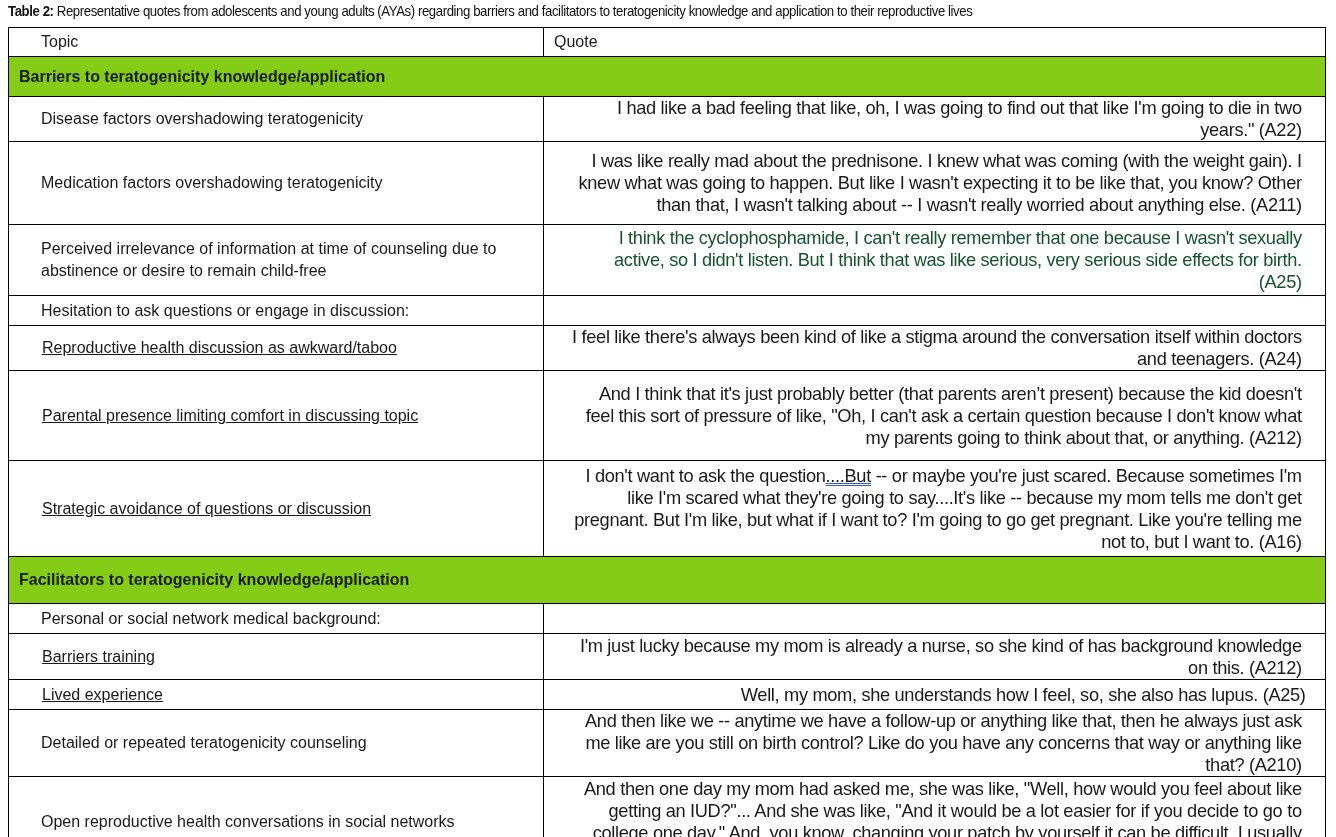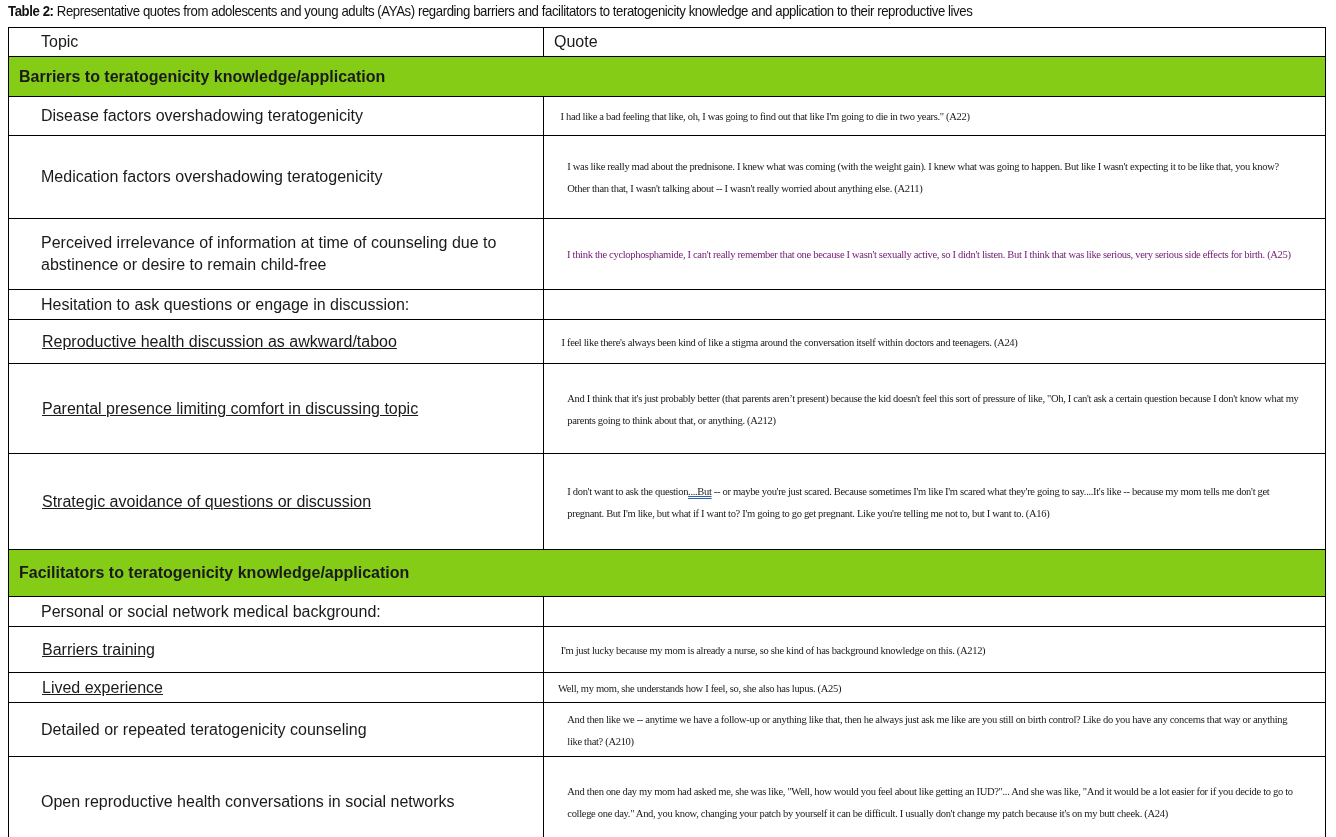--- a/index.html
+++ b/index.html
@@ -2,21 +2,21 @@
 <html><head>
 <meta charset="utf-8">
 <style>
   html, body { margin: 0; padding: 0; background: #ffffff; }
   body { width: 1336px; height: 837px; overflow: hidden; position: relative; font-family: "Liberation Sans", sans-serif; color: #1a1a1a; }
   .caption { position: absolute; left: 8px; top: 3px; font-family: "Liberation Sans", sans-serif; font-size: 14.2px; letter-spacing: -0.45px; white-space: nowrap; color: #111; transform-origin: left top; transform: scaleX(0.93); }
   .caption b { font-weight: bold; }
   table { position: absolute; left: 8px; top: 27px; width: 1318px; border-collapse: collapse; table-layout: fixed; }
   td { border: 1px solid #000; padding: 0 10px; vertical-align: middle; font-size: 16px; line-height: 22px; }
   td.topic { width: 492px; text-align: left; padding-left: 32px; }
-  td.quote { text-align: left; padding: 0 8px; font-size: 11px; letter-spacing: -0.35px; font-family: Liberation Serif, serif; }
+  td.quote { text-align: right; padding: 0 8px; font-size: 19px; letter-spacing: -0.35px; }
   td.quote .q { display: inline-block; transform: scaleX(0.96); transform-origin: center; }
   td.sub { padding-left: 33px; text-decoration: underline; }
   tr.section td { background: #84cc16; font-weight: bold; }
   tr.hdr td { font-size: 16px; }
   td.hdr-quote { text-align: left; padding-left: 10px; }
   .ul { text-decoration: underline; text-decoration-color: #2f5fb0; text-decoration-style: double; }
 </style>
 </head>
 <body>
 
@@ -36,21 +36,21 @@
     <tr style="height:39px">
       <td class="topic">Disease factors overshadowing teratogenicity</td>
       <td class="quote"><span class="q">I had like a bad feeling that like, oh, I was going to find out that like I'm going to die in two years." (A22)</span></td>
     </tr>
     <tr style="height:83px">
       <td class="topic">Medication factors overshadowing teratogenicity</td>
       <td class="quote"><span class="q">I was like really mad about the prednisone. I knew what was coming (with the weight gain). I knew what was going to happen. But like I wasn't expecting it to be like that, you know? Other than that, I wasn't talking about -- I wasn't really worried about anything else. (A211)</span></td>
     </tr>
     <tr style="height:71px">
       <td class="topic">Perceived irrelevance of information at time of counseling due to abstinence or desire to remain child-free</td>
-      <td class="quote" style="color:#701a75"><span class="q">I think the cyclophosphamide, I can't really remember that one because I wasn't sexually active, so I didn't listen. But I think that was like serious, very serious side effects for birth. (A25)</span></td>
+      <td class="quote" style="color:#14532d"><span class="q">I think the cyclophosphamide, I can't really remember that one because I wasn't sexually active, so I didn't listen. But I think that was like serious, very serious side effects for birth. (A25)</span></td>
     </tr>
     <tr style="height:30px">
       <td class="topic">Hesitation to ask questions or engage in discussion:</td>
       <td class="quote"></td>
     </tr>
     <tr style="height:44px">
       <td class="topic sub">Reproductive health discussion as awkward/taboo</td>
       <td class="quote"><span class="q">I feel like there's always been kind of like a stigma around the conversation itself within doctors and teenagers. (A24)</span></td>
     </tr>
     <tr style="height:90px">

